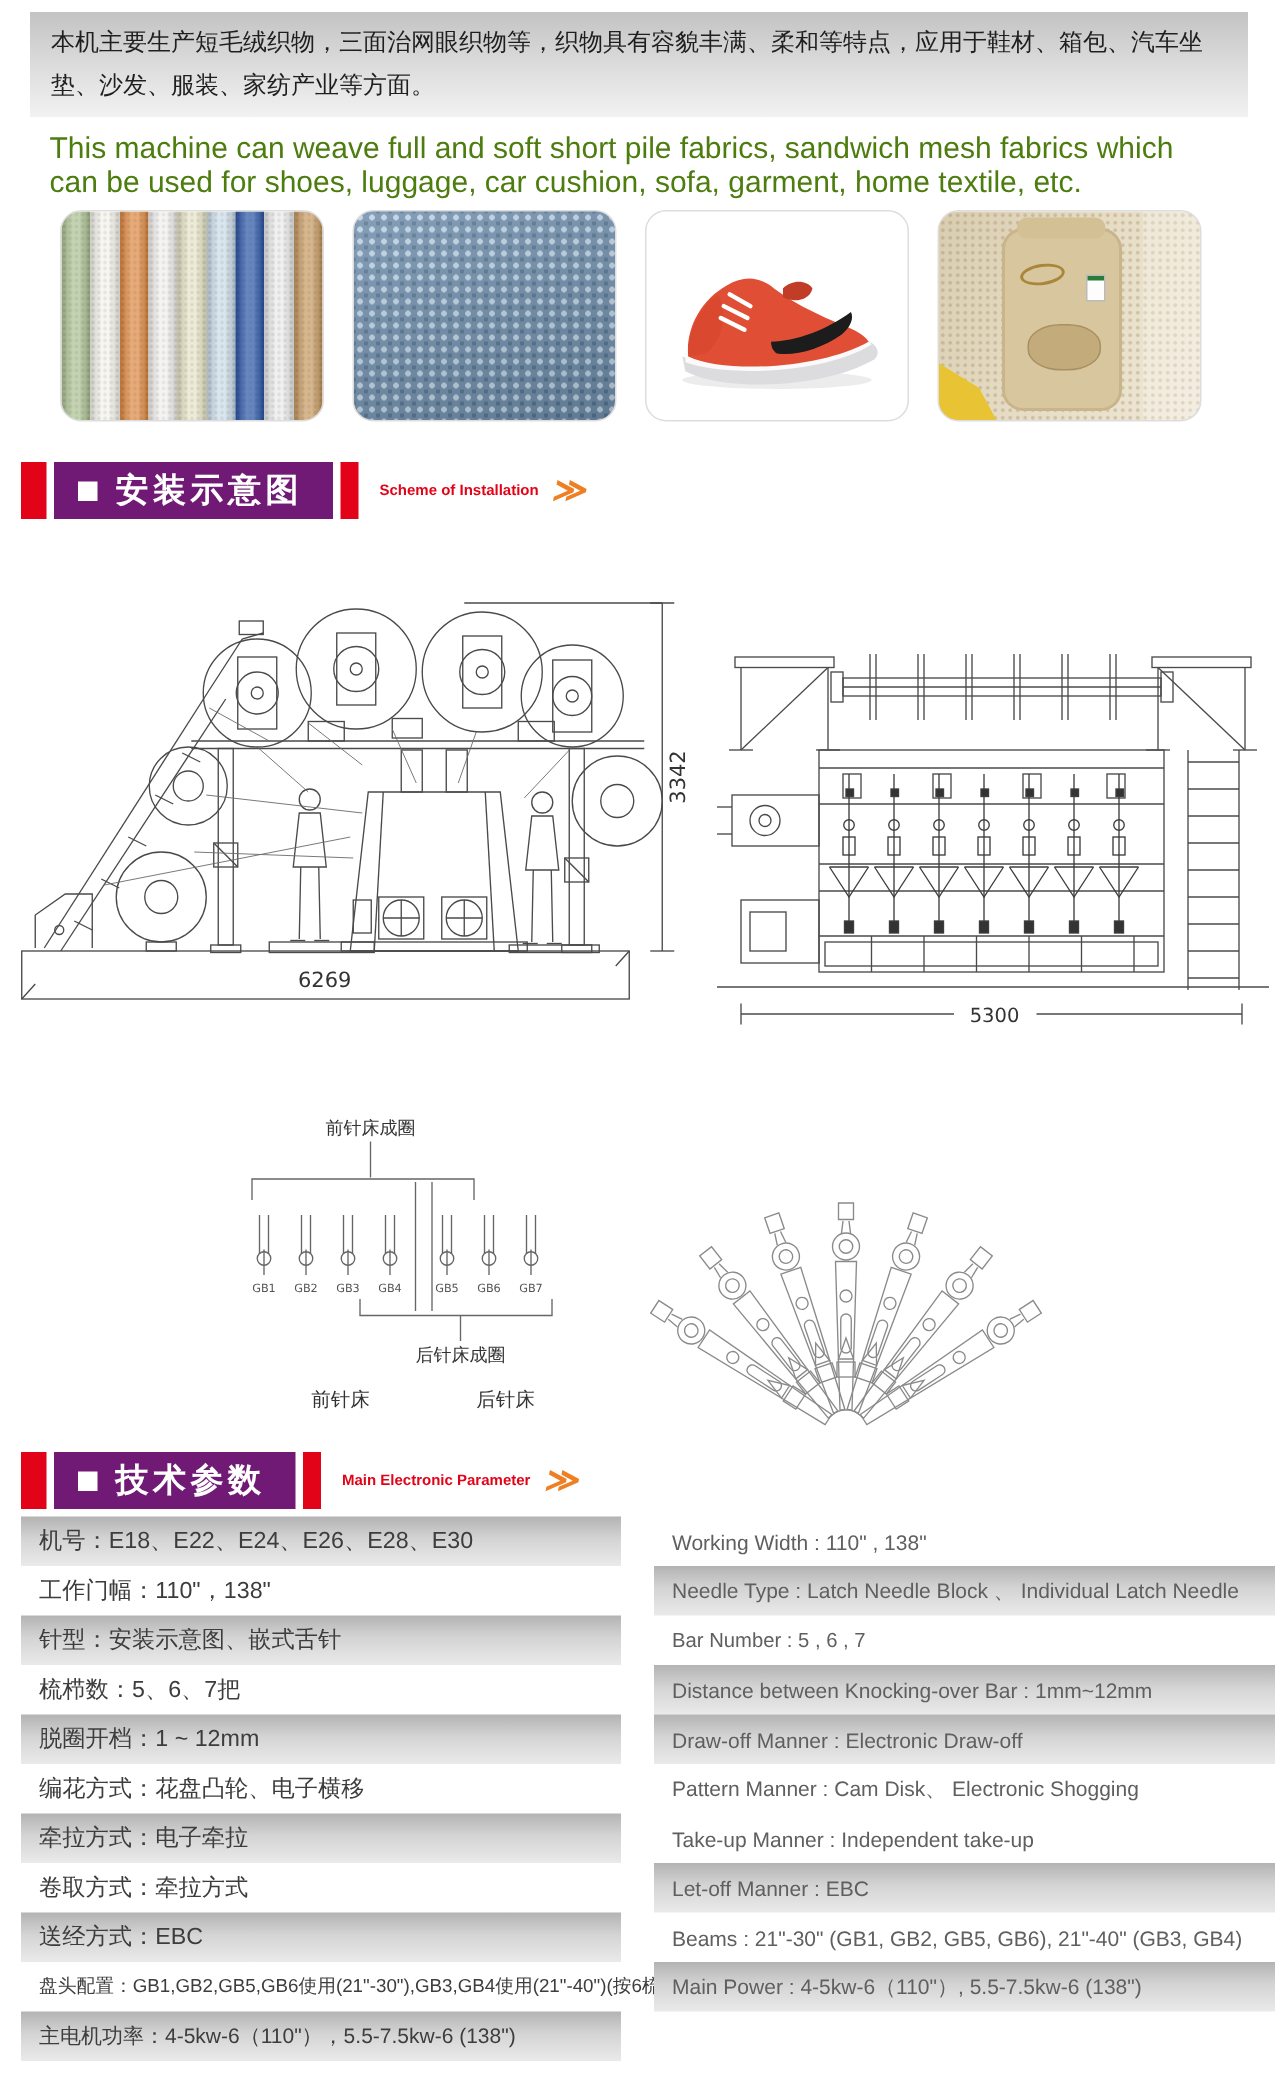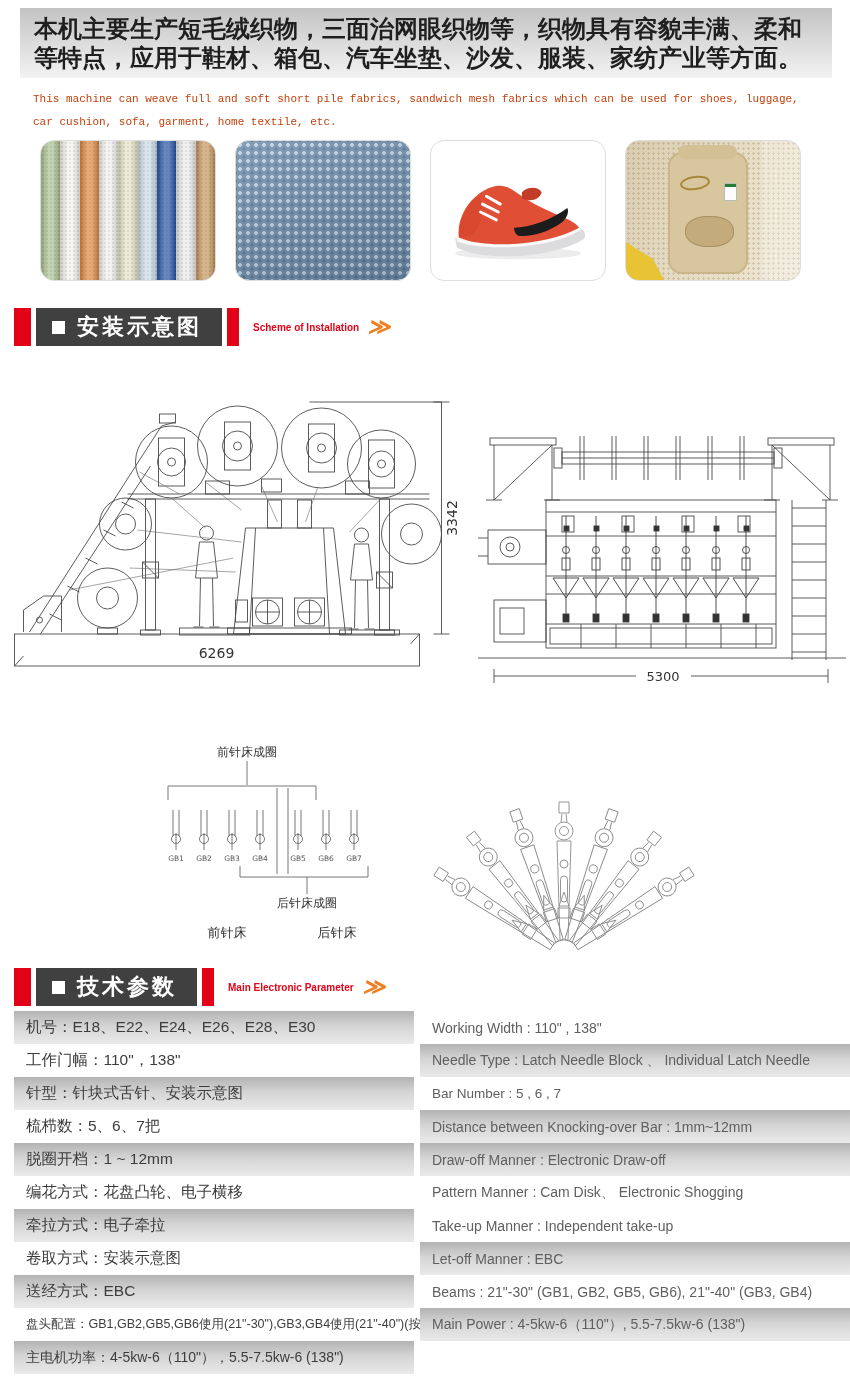--- a/index.html
+++ b/index.html
@@ -6,23 +6,23 @@
   body {
     width:850px; height:1386px; overflow:hidden; background:#fff;
     font-family:"Liberation Sans", sans-serif; position:relative;
   }
   
   .banner {
     margin:8px 18px 0 20px; box-sizing:border-box; width:812px;
     padding:6px 14px;
     background:linear-gradient(180deg,#c3c3c3 0%,#dedede 55%,#f2f2f2 100%);
   }
-  .banner p { margin:0; font-size:24px; font-weight:bold; color:#1f1f1f; line-height:29px; }
-  
-  .intro-en { margin:10px 33px 0; font-size:11px; color:#c2410c; line-height:23px;font-family:Liberation Mono, monospace; }
+  .banner p { margin:0; font-size:16px; font-weight:normal; color:#1f1f1f; line-height:29px; }
+  
+  .intro-en { margin:10px 33px 0; font-size:20px; color:#4d7c0f; line-height:23px; }
   
   .gallery { margin:6px 0 0 40px; display:flex; gap:19px; }
   .photo {
     width:176px; height:141px; border-radius:14px; border:1px solid #ddd;
     overflow:hidden; position:relative; box-sizing:border-box; background:#fff;
   }
   .rolls { display:flex; height:100%; }
   .roll { flex:1; position:relative; }
   .roll::before { content:""; position:absolute; inset:0;
     background-image:radial-gradient(rgba(0,0,0,.10) 1px, transparent 1.3px);
@@ -53,39 +53,39 @@
               background:#c3ab7c; border:1px solid #a89062; border-radius:45%; }
   .cu-logo  { position:absolute; left:31%; top:25%; width:26px; height:10px;
               border:2px solid #a9873a; border-radius:50%; transform:rotate(-8deg); }
   .cu-tag   { position:absolute; left:57%; top:31%; width:11px; height:13px;
               background:#fdfdfd; border-top:3px solid #2a7a3a; box-shadow:0 0 0 1px #bbb; }
   .cu-yellow{ position:absolute; left:0; bottom:0; width:22%; height:34%;
               background:#e8c434; clip-path:polygon(0 20%, 70% 55%, 100% 100%, 0 100%); }
   
   .sec { display:flex; align-items:center; margin:27px 0 0 14px; height:38px; }
   .sec .bar1 { width:17px; height:38px; background:#e30318; margin-right:5px; }
-  .sec .main { height:38px; background:#404040; display:flex; align-items:center;
+  .sec .main { height:38px; background:#701a75; display:flex; align-items:center;
                padding:0 20px 0 16px; }
   .sec .bullet { width:13px; height:13px; background:#fff; margin-right:12px; }
   .sec .title-cn { color:#fff; font-size:22px; font-weight:bold; letter-spacing:3px; }
   .sec .bar2 { width:12px; height:38px; background:#e30318; margin-left:5px; }
   .sec .title-en { margin-left:14px; color:#e30318; font-weight:bold; font-size:10px; }
   .sec .chev { margin-left:10px; color:#ee7f22; font-size:22px; font-weight:bold;
                transform:skewX(-12deg); line-height:1; }
   .sec2 { margin-top:2px; }
   
   .drawings { display:flex; align-items:flex-start; margin:36px 0 0 8px; }
   .drawings svg text { font-family:"DejaVu Sans", sans-serif; }
   .d-right { margin:26px 0 0 10px; }
   
   .diagrams { display:flex; align-items:flex-start; margin:52px 0 0 130px; }
   .diagrams svg text { font-family:"DejaVu Sans", sans-serif; }
   .fan { margin:18px 0 0 10px; }
   
-  .ptable { margin:5px 0 0 14px; display:flex; gap:6px; }
+  .ptable { margin:5px 0 0 14px; display:flex; gap:22px; }
   .col-cn { width:400px; } .col-en { width:430px; }
   .prow { height:33px; display:flex; align-items:center; padding-left:12px; box-sizing:border-box; }
   .prow.odd { background:linear-gradient(180deg,#b3b3b3 0%,#d4d4d4 45%,#eaeaea 100%); }
   .col-cn .prow span { font-size:15.5px; color:#3d3d3d; white-space:nowrap; }
   .col-en .prow span { font-size:14px; color:#5f5f5f; white-space:nowrap; }
   .col-cn .prow:nth-child(10) span { font-size:12.5px; }
   .col-cn .prow:nth-child(11) span { font-size:14px; }
   .col-en .prow:nth-child(3) span { font-size:13.5px; }
 </style>
 </head>
@@ -491,36 +491,36 @@
 
 <div class="ptable">
   <div class="col-cn">
     <div class="prow odd">
         <span>机号：E18、E22、E24、E26、E28、E30</span>
       </div>
     <div class="prow">
         <span>工作门幅：110"，138"</span>
       </div>
     <div class="prow odd">
-        <span>针型：针块式舌针、安装示意图</span>
+        <span>针型：安装示意图、嵌式舌针</span>
       </div>
     <div class="prow">
         <span>梳栉数：5、6、7把</span>
       </div>
     <div class="prow odd">
         <span>脱圈开档：1 ~ 12mm</span>
       </div>
     <div class="prow">
         <span>编花方式：花盘凸轮、电子横移</span>
       </div>
     <div class="prow odd">
         <span>牵拉方式：电子牵拉</span>
       </div>
     <div class="prow">
-        <span>卷取方式：安装示意图</span>
+        <span>卷取方式：牵拉方式</span>
       </div>
     <div class="prow odd">
         <span>送经方式：EBC</span>
       </div>
     <div class="prow">
         <span>盘头配置：GB1,GB2,GB5,GB6使用(21"-30"),GB3,GB4使用(21"-40")(按6梳标准)</span>
       </div>
     <div class="prow odd">
         <span>主电机功率：4-5kw-6（110"），5.5-7.5kw-6 (138")</span>
       </div>

